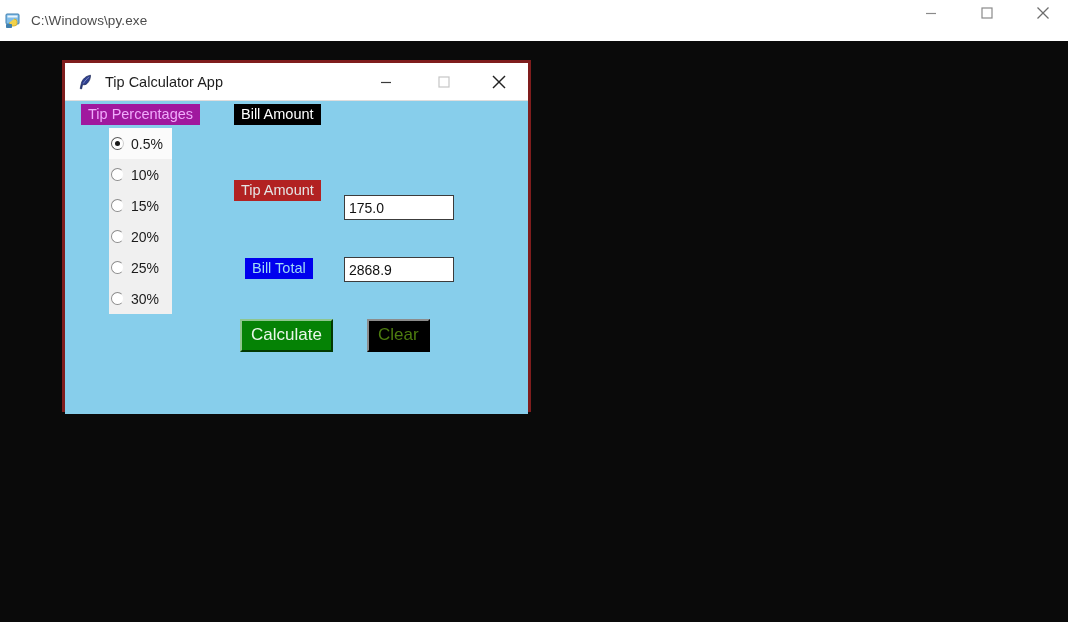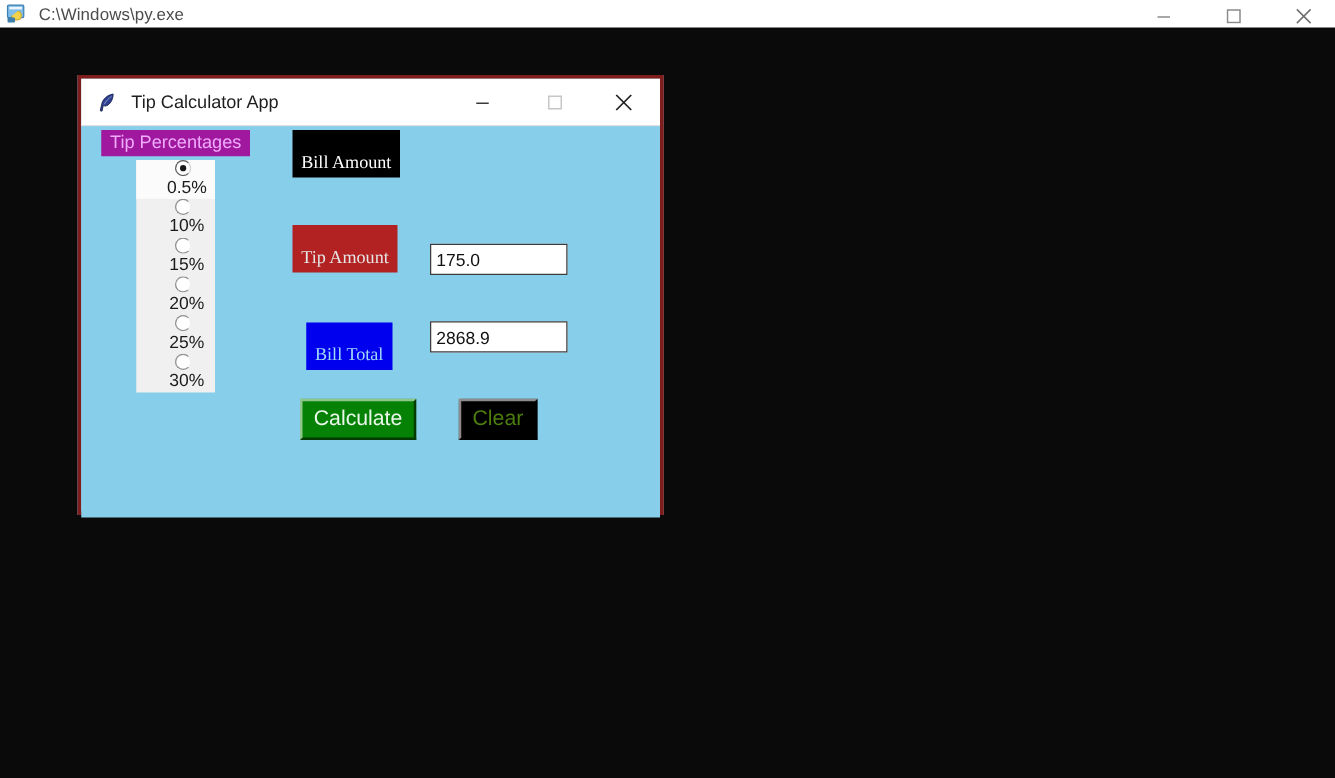--- a/index.html
+++ b/index.html
@@ -17,21 +17,21 @@
     position: absolute;
     left: 0; top: 0;
     width: 1068px;
     height: 622px;
     background: #0a0a0a;
   }
   #os-titlebar {
     position: absolute;
     left: 0; top: 0;
     width: 1068px;
-    height: 22px;
+    height: 41px;
     background: #ffffff;
     display: flex;
     align-items: center;
   }
   #os-titlebar-icon {
     width: 18px; height: 18px;
     margin-left: 5px; margin-right: 8px;
     flex: 0 0 auto;
     position: relative;
   }
@@ -127,23 +127,22 @@
     left: 44px;
     top: 27px;
     width: 63px;
     background: #f0f0f0;
     padding: 0;
   }
   .radio-row {
     height: 31px;
     display: flex;
     align-items: center;
-    padding-left: 18px;
-    box-sizing: border-box;
-    flex-direction: column;
+    padding-left: 2px;
+    box-sizing: border-box;
   }
   .radio-row.selected { background: #fbfbfb; }
   .radio-mark {
     width: 13px; height: 13px;
     flex: 0 0 auto;
     margin-right: 7px;
     position: relative;
   }
   .radio-mark .ring {
     position: absolute;
@@ -169,23 +168,23 @@
   .radio-label {
     font-size: 14px;
     color: #1b1b1b;
     font-family: "Liberation Sans", sans-serif;
     white-space: nowrap;
   }
 
   
   .field-label {
     position: absolute;
-    padding: 18px 7px 3px 7px;
+    padding: 2px 7px 3px 7px;
     font-size: 14.5px;
-    font-family: Liberation Serif, serif;
+    font-family: Liberation Sans, sans-serif;
     white-space: nowrap;
   }
   #bill-amount-label {
     left: 169px;
     top: 3px;
     background: #000000;
     color: #ffffff;
   }
   #tip-amount-label {
     left: 169px;

